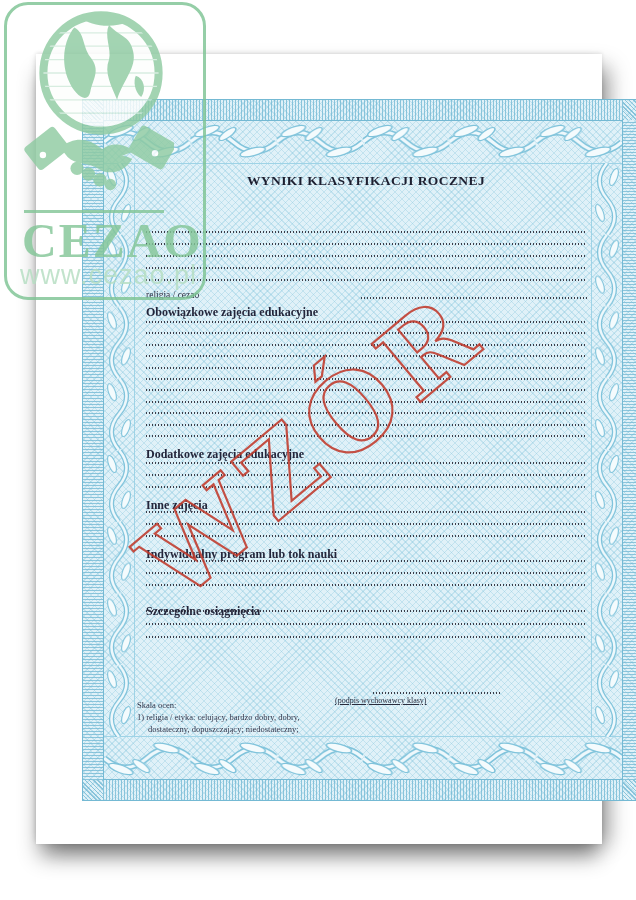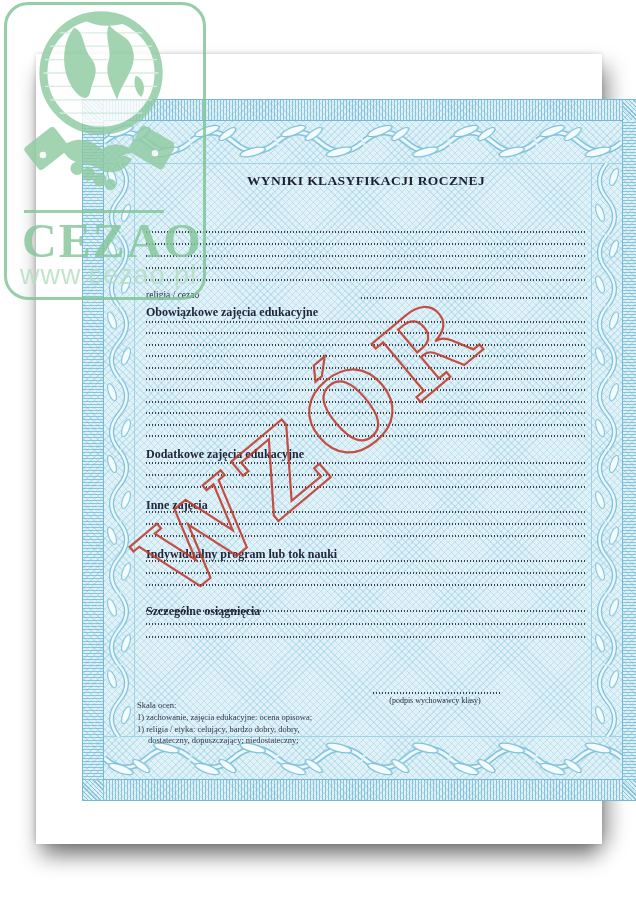--- a/index.html
+++ b/index.html
@@ -49,22 +49,22 @@
   .flabel{font-size:9.5px;color:#2a2c3e;white-space:nowrap;line-height:11px;}
   .rfill{flex:1;height:2px;margin:0 0 2px 2px;
          background:repeating-linear-gradient(90deg,#3b3d49 0 1px,transparent 1px 3px);}
   .rgap{width:160px;height:1px;}
   .rline{position:absolute;left:63px;right:56px;height:2px;
          background:repeating-linear-gradient(90deg,#3b3d49 0 1px,transparent 1px 3px);}
   .sec-heading{position:absolute;left:63px;right:56px;text-align:left;
                font-size:12px;font-weight:bold;color:#23253a;}
   .sigline{position:absolute;left:290px;width:128px;height:2px;top:592px;
            background:repeating-linear-gradient(90deg,#3b3d49 0 1px,transparent 1px 3px);}
-  .sigcap{position:absolute;left:252px;width:200px;top:596px;text-align:center;
-          font-size:8px;color:#2a2c3e;}
+  .sigcap{position:absolute;left:252px;width:200px;top:596px;text-align:left;
+          font-size:8px;color:#2a2c3e;text-decoration:underline;}
   .scale{position:absolute;left:54px;top:600px;width:260px;z-index:5;
          font-size:8.5px;line-height:11.8px;color:#33354a;}
   .scale .indent{padding-left:11px;}
 
   
   .stamp{position:absolute;left:228px;top:346px;transform:translate(-50%,-50%) rotate(-40deg);
          font-family:"DejaVu Serif","Liberation Serif",serif;font-weight:bold;
          font-size:104px;letter-spacing:9px;color:transparent;
          -webkit-text-stroke:2.2px #c13a2c;opacity:.88;z-index:4;white-space:nowrap;}
 
@@ -197,21 +197,20 @@
         <div class="rline" style="top: 510px;"></div>
         <div class="rline" style="top: 523px;"></div>
         <div class="rline" style="top: 536px;"></div>
       </div>
 
     <div class="sigline"></div>
     <div class="sigcap">(podpis wychowawcy klasy)</div>
 
     <div class="scale">
       <div>Skala ocen:</div>
-      <div>1) zachowanie, zajęcia edukacyjne: ocena opisowa;</div>
       <div>1) religia / etyka: celujący, bardzo dobry, dobry,</div>
       <div class="indent">dostateczny, dopuszczający; niedostateczny;</div>
     </div>
 
     <div class="stamp">WZÓR</div>
   </div>
 </div>
 
 <div class="vendor">
   <div class="vframe"></div>

